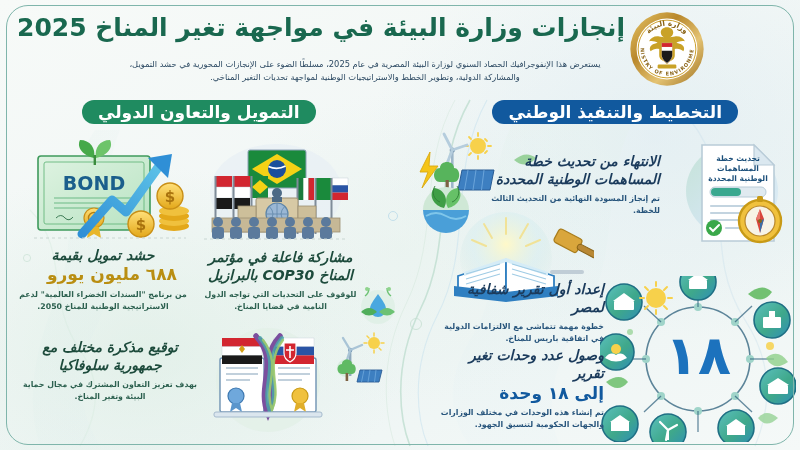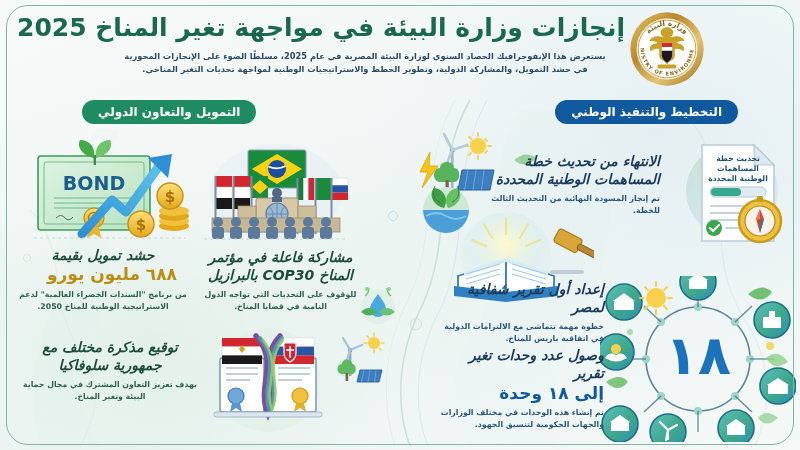--- a/index.html
+++ b/index.html
@@ -43,39 +43,39 @@
   .title {
     position: absolute; left: 95px; top: 8px; width: 530px;
     text-align: center;
     font-size: 25px; font-weight: bold;
     color: #19684f;
     letter-spacing: -0.2px;
     line-height: 1.12;
     white-space: nowrap;
   }
   .subtitle {
-    position: absolute; left: 120px; top: 44px; width: 490px;
+    position: absolute; left: 120px; top: 52px; width: 490px;
     text-align: center;
-    font-size: 8.3px; font-weight: bold;
+    font-size: 8.3px; font-weight: normal;
     color: #2d4a63;
     line-height: 1.55;
   }
 
   
   .seal {
     position: absolute; right: 12px; top: 4px;
     width: 78px; height: 78px; border-radius: 50%;
   }
 
   
   .pill {
     position: absolute; top: 100px;
     height: 24px; border-radius: 13px;
     display: flex; align-items: center; justify-content: center;
-    color: #ffffff; font-size: 12px; font-weight: bold;
+    color: #ffffff; font-size: 17px; font-weight: bold;
     white-space: nowrap; padding: 0 16px;
     z-index: 12;
   }
   .pill-finance { left: 82px; background: #1f8b60; }
   .pill-national { right: 62px; background: #11599e; }
 
   
   .block { position: absolute; z-index: 11; }
   .b-title {
     font-size: 14px; font-weight: bold; color: #1b3b5c;

